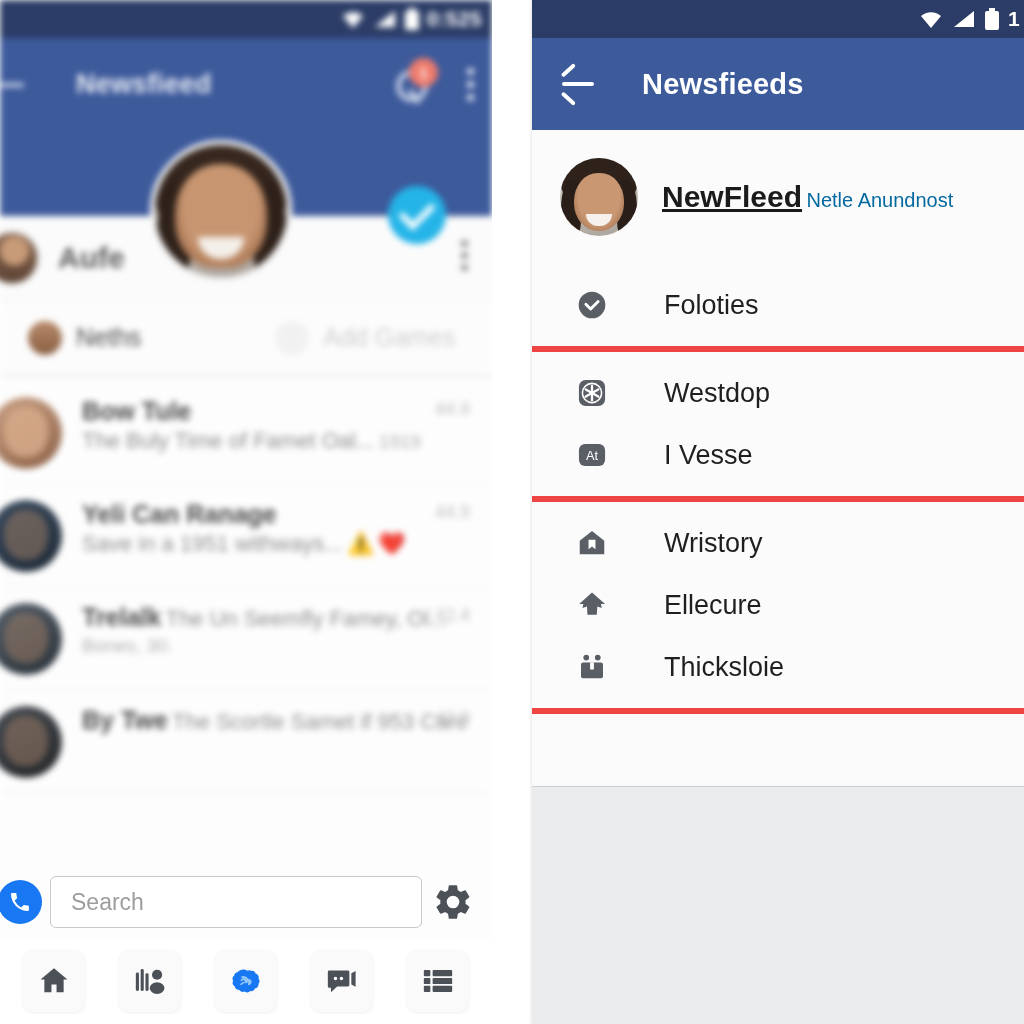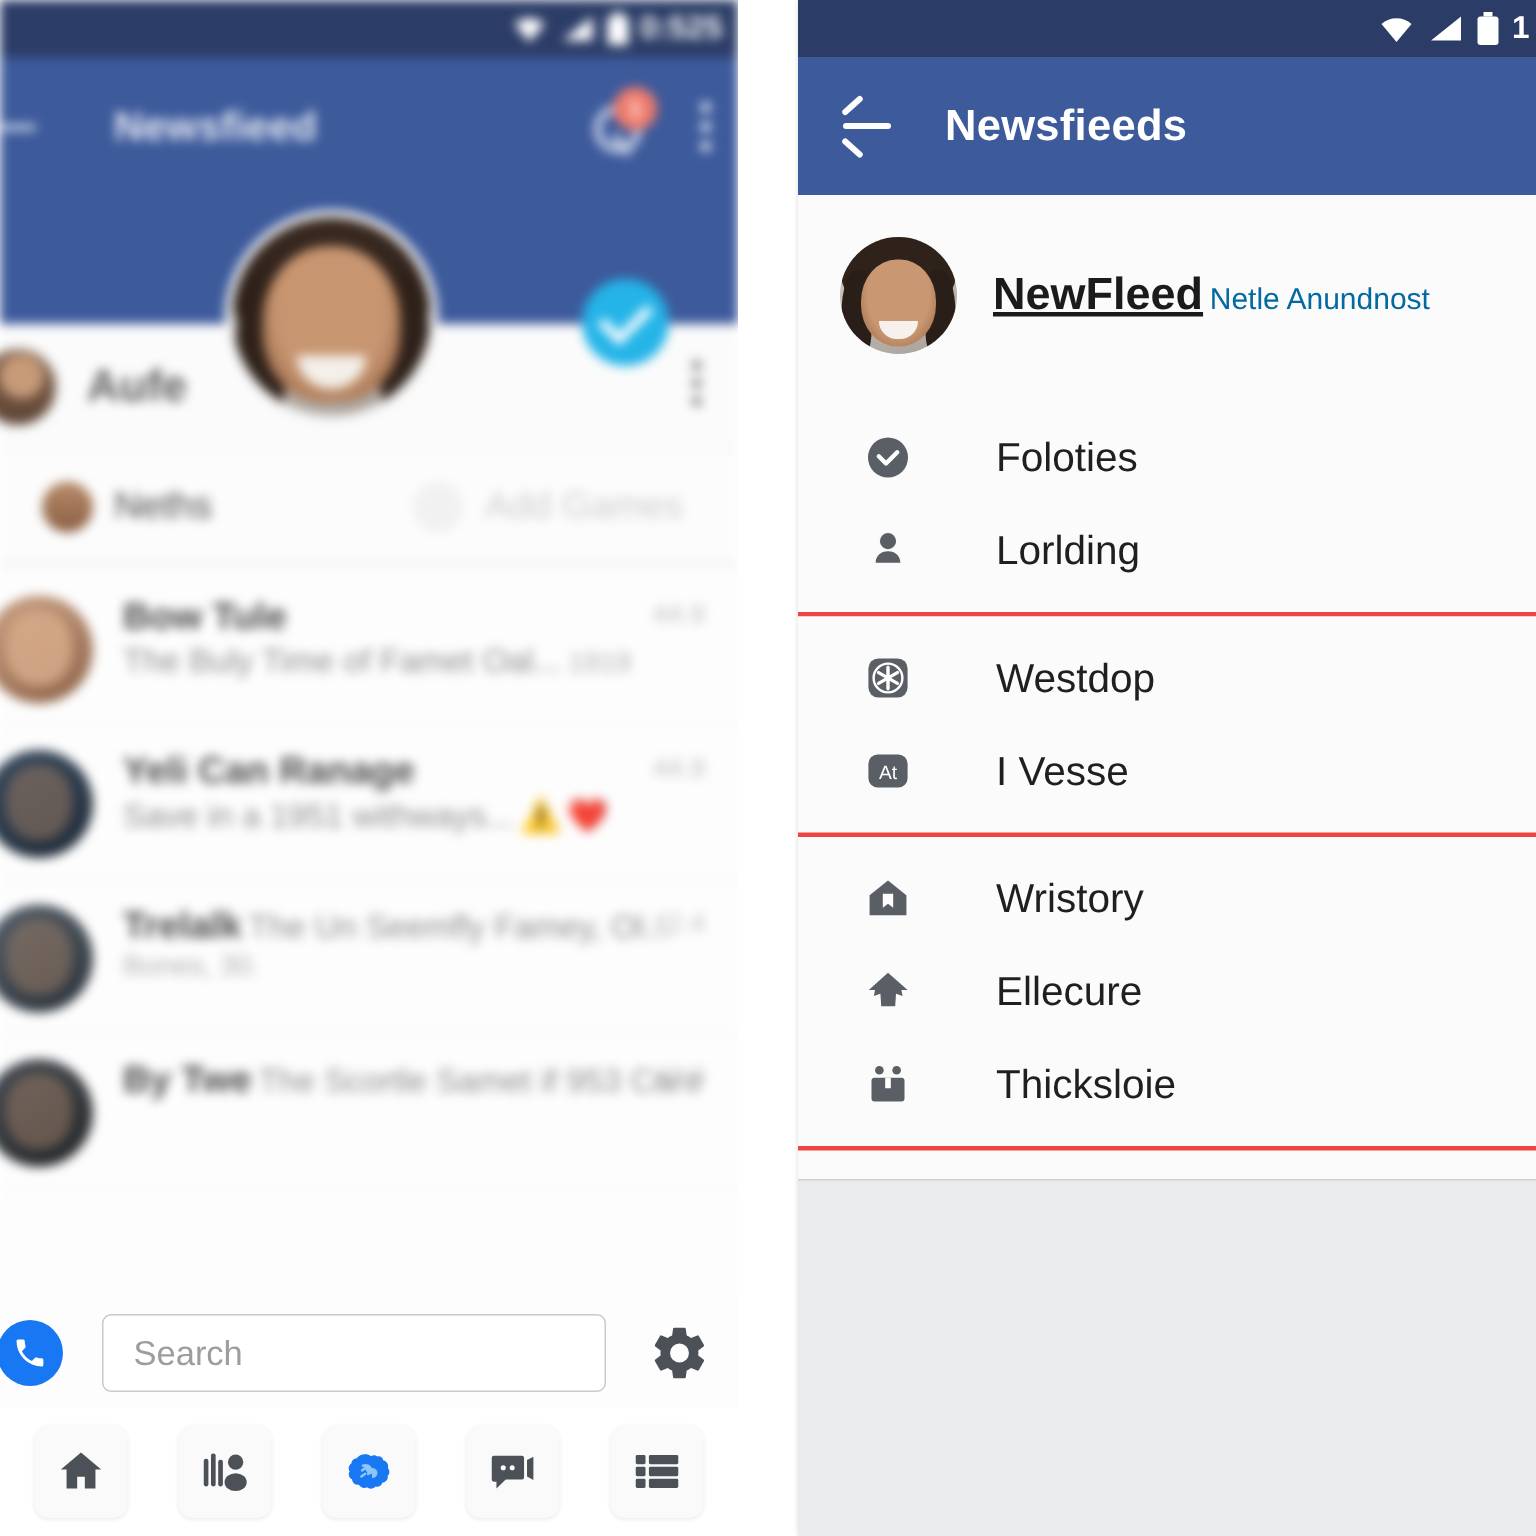--- a/index.html
+++ b/index.html
@@ -117,21 +117,21 @@
   .feed-av.b .f,.feed-av.c .f,.feed-av.d .f{background:rgba(150,120,100,.55);}
   .feed-txt{margin-left:20px;flex:1 1 auto;min-width:0;}
   .feed-name{font-size:25px;font-weight:700;color:#4a4a4a;line-height:1.18;}
   .feed-sub{font-size:22px;color:#8e8e8e;line-height:1.3;margin-top:4px;white-space:nowrap;overflow:hidden;}
   .feed-sub2{font-size:19px;color:#b0b0b0;line-height:1.3;margin-top:2px;}
   .feed-emoji{margin-top:4px;font-size:22px;letter-spacing:4px;}
   .feed-time{position:absolute;right:22px;top:18px;font-size:18px;color:#bdbdbd;}
 
   .lp-searchbar{
     position:absolute;left:0;top:866px;width:492px;height:72px;background:#fdfdfd;
-    display:flex;align-items:center;box-sizing:border-box;padding:0 16px;gap:26px;
+    display:flex;align-items:center;box-sizing:border-box;padding:0 16px;gap:8px;
   }
   .call-fab{
     width:44px;height:44px;border-radius:50%;background:#1877f2;flex:0 0 auto;
     display:flex;align-items:center;justify-content:center;margin-left:-18px;
     color:#fff;font-size:23px;
   }
   .search-box{
     flex:1 1 auto;height:52px;border:1px solid #c9c9c9;border-radius:6px;background:#fff;
     display:flex;align-items:center;padding:0 18px;box-sizing:border-box;
   }
@@ -165,42 +165,42 @@
     box-sizing:border-box;gap:8px;
   }
   .rp-appbar{
     position:absolute;left:0;top:38px;width:492px;height:92px;background:#3d5a9b;
     display:flex;align-items:center;box-sizing:border-box;padding:0 26px;
   }
   .rp-arrow{width:40px;height:40px;position:relative;flex:0 0 auto;}
   .rp-arrow .shaft{position:absolute;left:4px;top:18px;width:32px;height:4px;background:#fff;border-radius:2px;}
   .rp-arrow .h1{position:absolute;left:4px;top:10px;width:17px;height:4px;background:#fff;border-radius:2px;transform:rotate(-42deg);transform-origin:left center;}
   .rp-arrow .h2{position:absolute;left:4px;top:27px;width:17px;height:4px;background:#fff;border-radius:2px;transform:rotate(42deg);transform-origin:left center;}
-  .rp-title{color:#ffffff;font-size:29px;font-weight:700;margin-left:32px;letter-spacing:.2px;}
+  .rp-title{color:#ffffff;font-size:29px;font-weight:700;margin-left:44px;letter-spacing:.2px;}
 
   .rp-profile{
     position:absolute;left:0;top:130px;width:492px;height:134px;background:#fbfbfb;
     display:flex;align-items:center;box-sizing:border-box;padding:0 28px;
   }
   .rp-av{
     width:78px;height:78px;border-radius:50%;flex:0 0 auto;overflow:hidden;position:relative;
     background:linear-gradient(160deg,#cfcbc6 0%,#b9b3ad 50%,#9f9views 100%);
   }
   .rp-av .bg{position:absolute;inset:0;background:linear-gradient(160deg,#d2cec9,#a9a29b);}
   .rp-av .hair{position:absolute;left:50%;top:26%;transform:translate(-50%,-50%);width:76px;height:56px;border-radius:50% 50% 38% 38%;background:#2f221b;}
   .rp-av .hairL{position:absolute;left:1px;top:22px;width:20px;height:58px;border-radius:50% 30% 30% 50%;background:#2a1e18;}
   .rp-av .hairR{position:absolute;right:1px;top:22px;width:20px;height:58px;border-radius:30% 50% 50% 30%;background:#2a1e18;}
   .rp-av .face{position:absolute;left:50%;top:56%;transform:translate(-50%,-50%);width:50px;height:58px;border-radius:48%;background:radial-gradient(ellipse at 50% 40%,#c99873 0 58%,#ad7c58 78%,#8a5d3f 100%);}
   .rp-av .smile{position:absolute;left:50%;top:72%;transform:translateX(-50%);width:26px;height:12px;border-radius:0 0 16px 16px;background:#f6f1ec;}
   .rp-meta{margin-left:24px;}
   .rp-name{font-size:30px;font-weight:700;color:#1b1b1b;line-height:1.2;text-decoration:underline;}
   .rp-handle{font-size:20px;color:#0369a1;margin-top:6px;line-height:1.2;}
 
   .rp-menu{position:absolute;left:0;top:264px;width:492px;}
-  .menu-group{background:#fbfbfb;border-bottom:3px solid #ef4444;padding:10px 0;}
+  .menu-group{background:#fbfbfb;border-bottom:6px solid #ef4444;padding:10px 0;}
   .menu-item{
     display:flex;align-items:center;box-sizing:border-box;width:492px;height:62px;padding:0 40px;
   }
   .mi-icon{width:40px;height:40px;flex:0 0 auto;display:flex;align-items:center;justify-content:center;}
   .mi-label{font-size:27px;color:#1f1f1f;margin-left:52px;}
   .rp-filler{position:absolute;left:0;top:786px;width:492px;height:238px;background:#eaebec;border-top:1px solid #cfcfcf;}
 </style>
 </head>
 <body>
 
@@ -443,29 +443,20 @@
       <div class="menu-group">
         <div class="menu-item">
           <span class="mi-icon">
             <svg width="32" height="32" viewBox="0 0 24 24">
               <circle cx="12" cy="12" r="10" fill="#5a5f66"></circle>
               <path d="M7.4 11.4 11 15l5.6-5.6" stroke="#fff" stroke-width="2.2" fill="none" stroke-linecap="round" stroke-linejoin="round"></path>
             </svg>
           </span>
           <span class="mi-label">Foloties</span>
         </div>
-        <div class="menu-item">
-          <span class="mi-icon">
-            <svg width="30" height="30" viewBox="0 0 24 24">
-              <circle cx="12" cy="7" r="4.3" fill="#5a5f66"></circle>
-              <path d="M12 12.4c-4 0-6.6 2.6-6.6 6.2h13.2c0-3.6-2.6-6.2-6.6-6.2z" fill="#5a5f66"></path>
-            </svg>
-          </span>
-          <span class="mi-label">Lorlding</span>
-        </div>
       </div>
 
       <div class="menu-group">
         <div class="menu-item">
           <span class="mi-icon">
             <svg width="32" height="32" viewBox="0 0 24 24">
               <rect x="2.2" y="2.2" width="19.6" height="19.6" rx="5" fill="#5a5f66"></rect>
               <circle cx="12" cy="12" r="7.2" fill="none" stroke="#ffffff" stroke-width="1.2"></circle>
               <g stroke="#ffffff" stroke-width="1.7" stroke-linecap="round">
                 <path d="M12 6.6v10.8M7.3 9.3l9.4 5.4M16.7 9.3l-9.4 5.4"></path>

